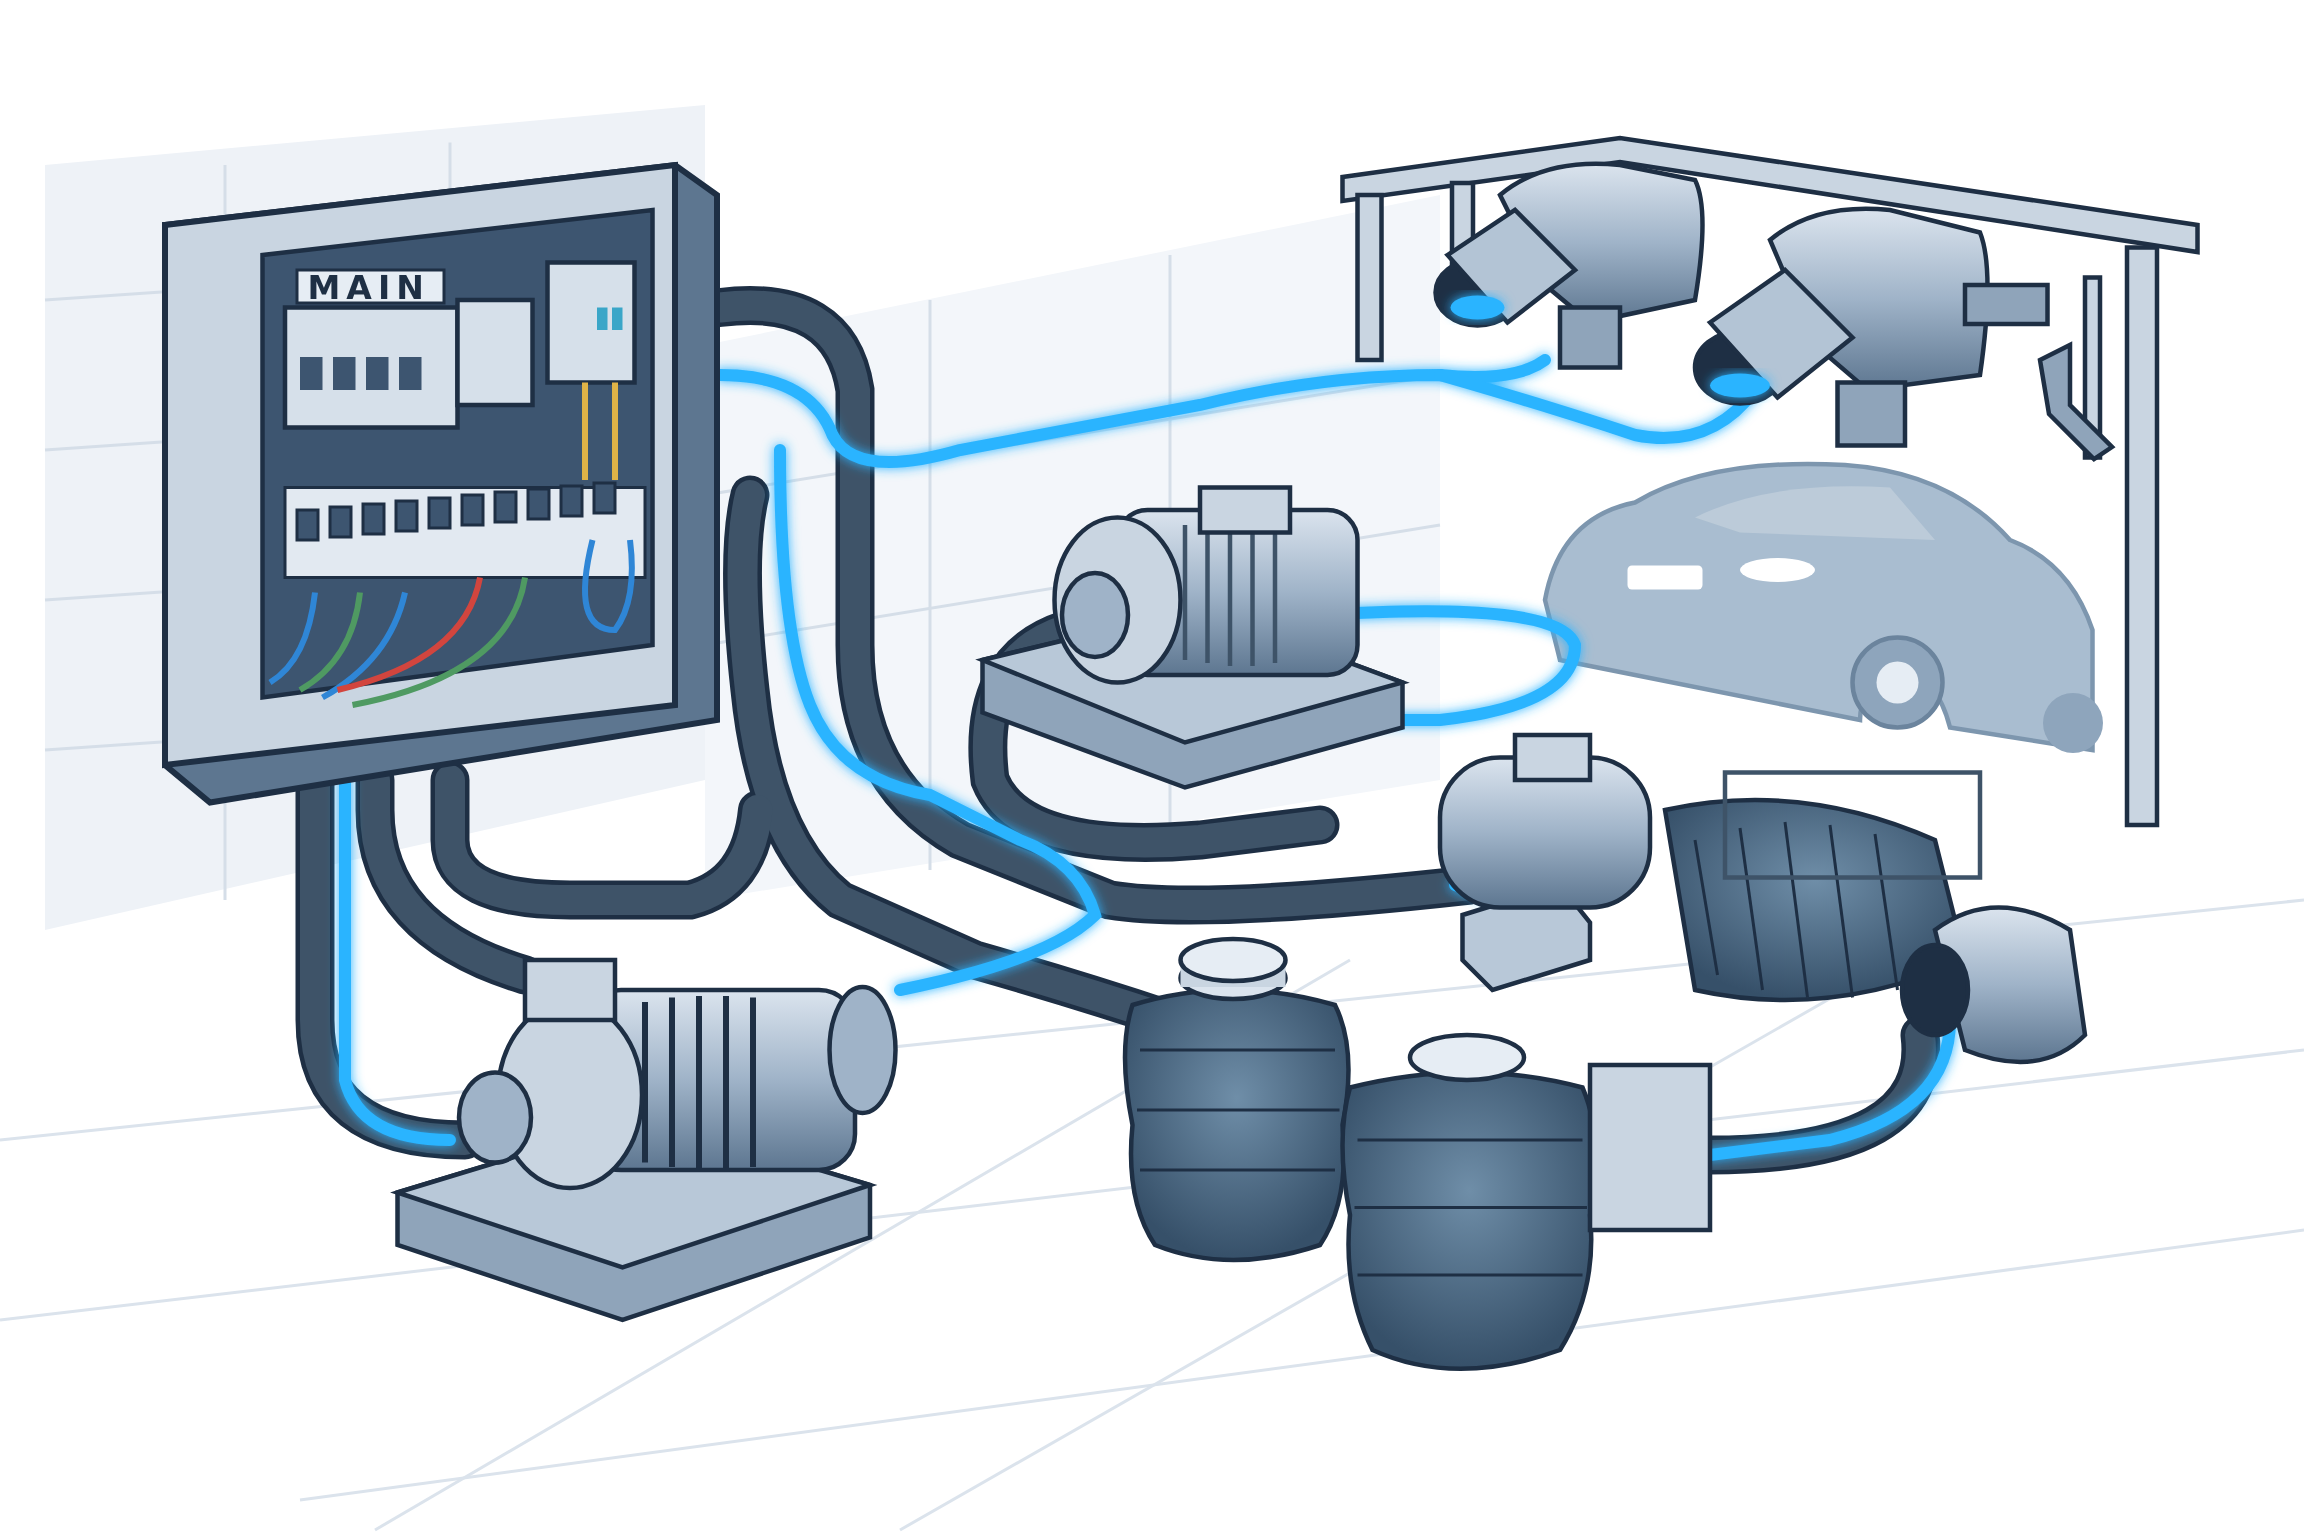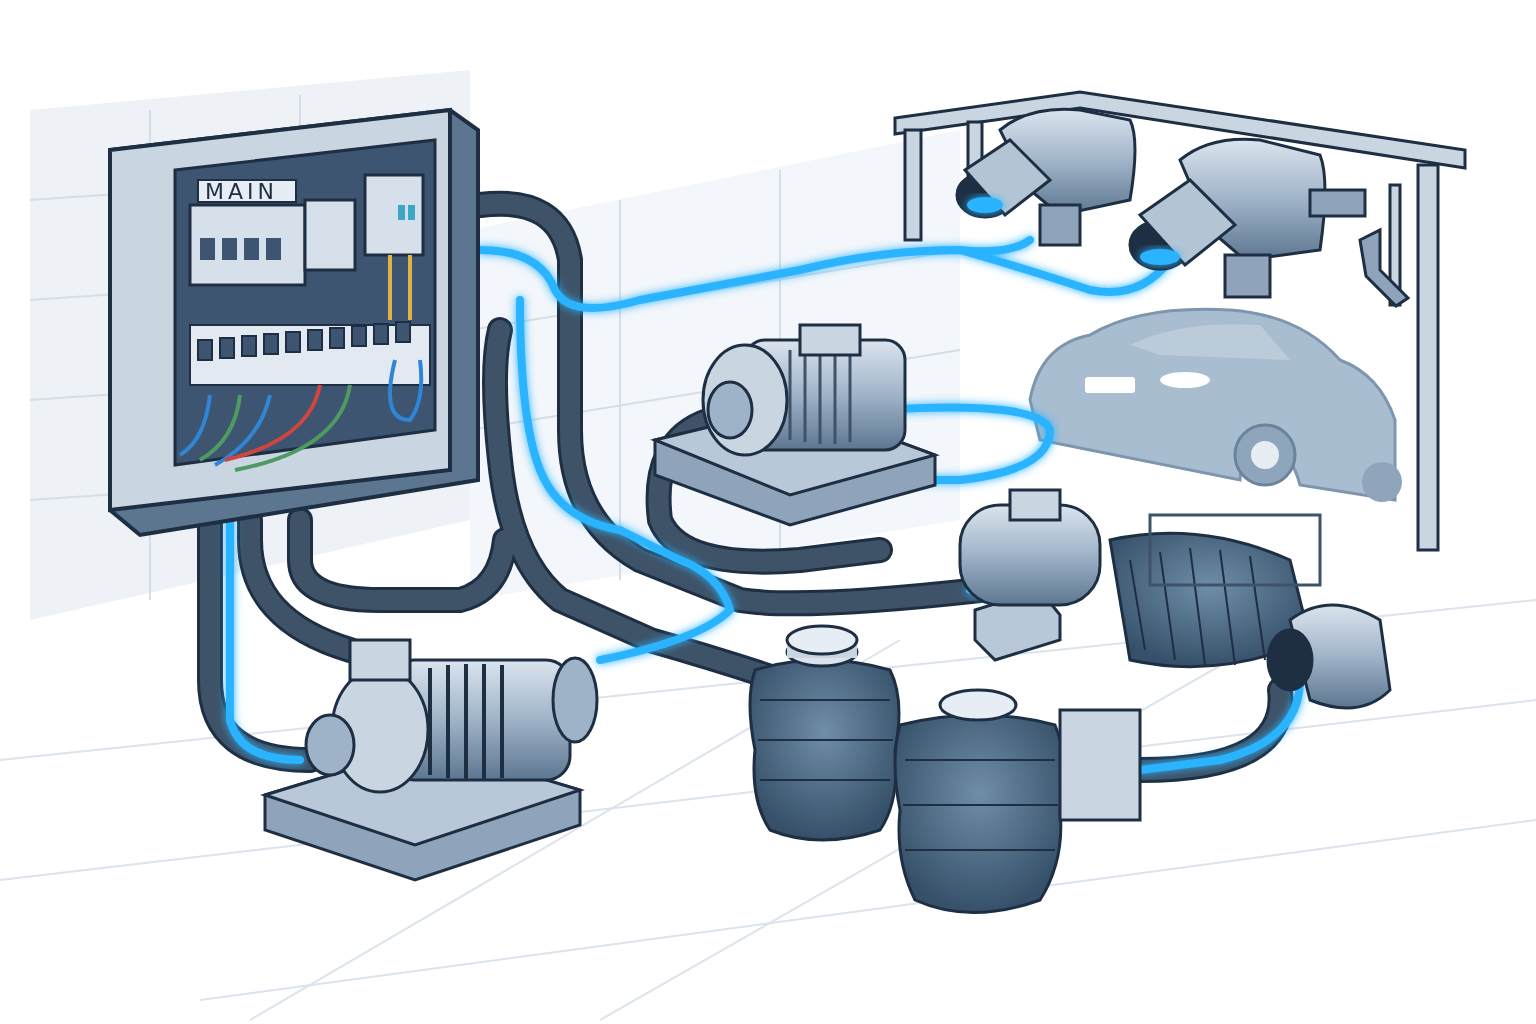--- a/index.html
+++ b/index.html
@@ -1,17 +1,17 @@
 <!DOCTYPE html>
 <html><head>
 <meta charset="utf-8">
 <style>
   html,body{margin:0;padding:0;background:#ffffff;}
   body{width:1536px;height:1024px;overflow:hidden;font-family:"DejaVu Sans",sans-serif;}
-  #stage{position:relative;width:1536px;height:756px;}
+  #stage{position:relative;width:1536px;height:756px;font-weight:bold;}
   svg{position:absolute;left:0;top:0;}
   .lbl{font-family:"DejaVu Sans",sans-serif;font-size:22px;letter-spacing:4px;fill:#1e2f44;}
   .glow{filter:url(#glow);}
 </style>
 </head>
 <body>
 
 <div id="stage">
 <svg width="1536" height="1024" viewBox="0 0 1536 1024" xmlns="http://www.w3.org/2000/svg">
   <defs>

